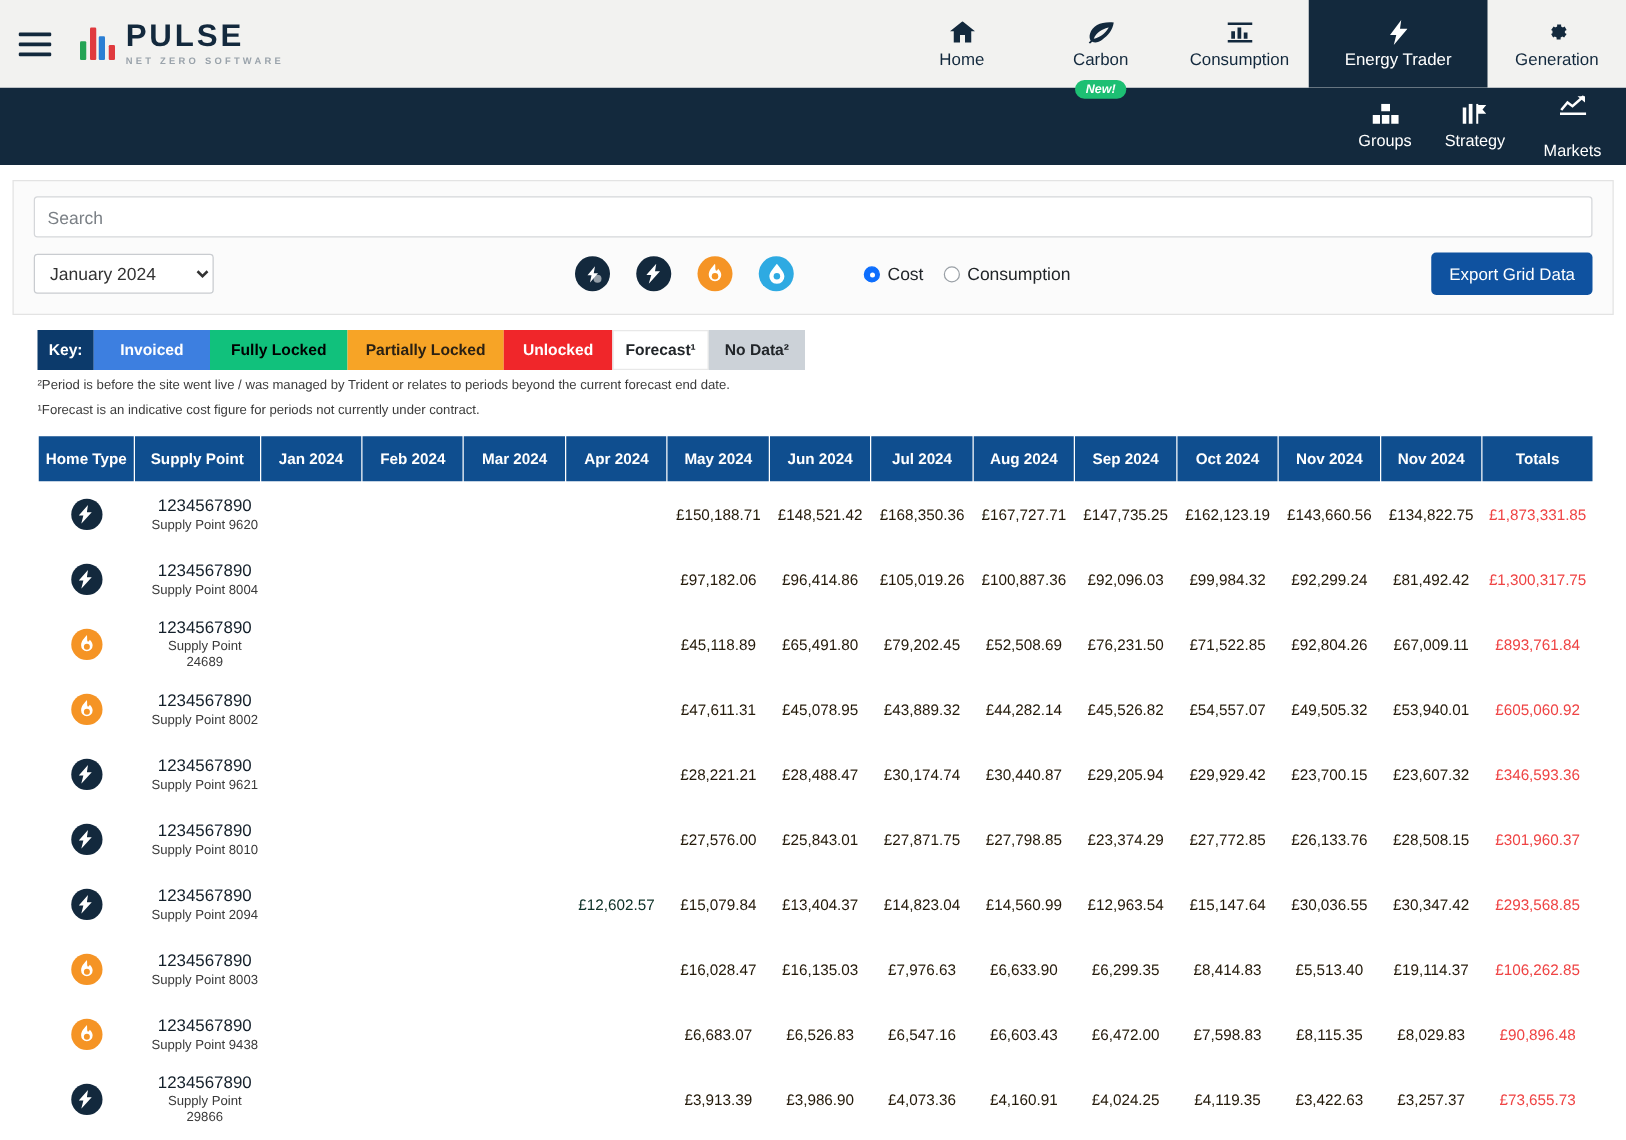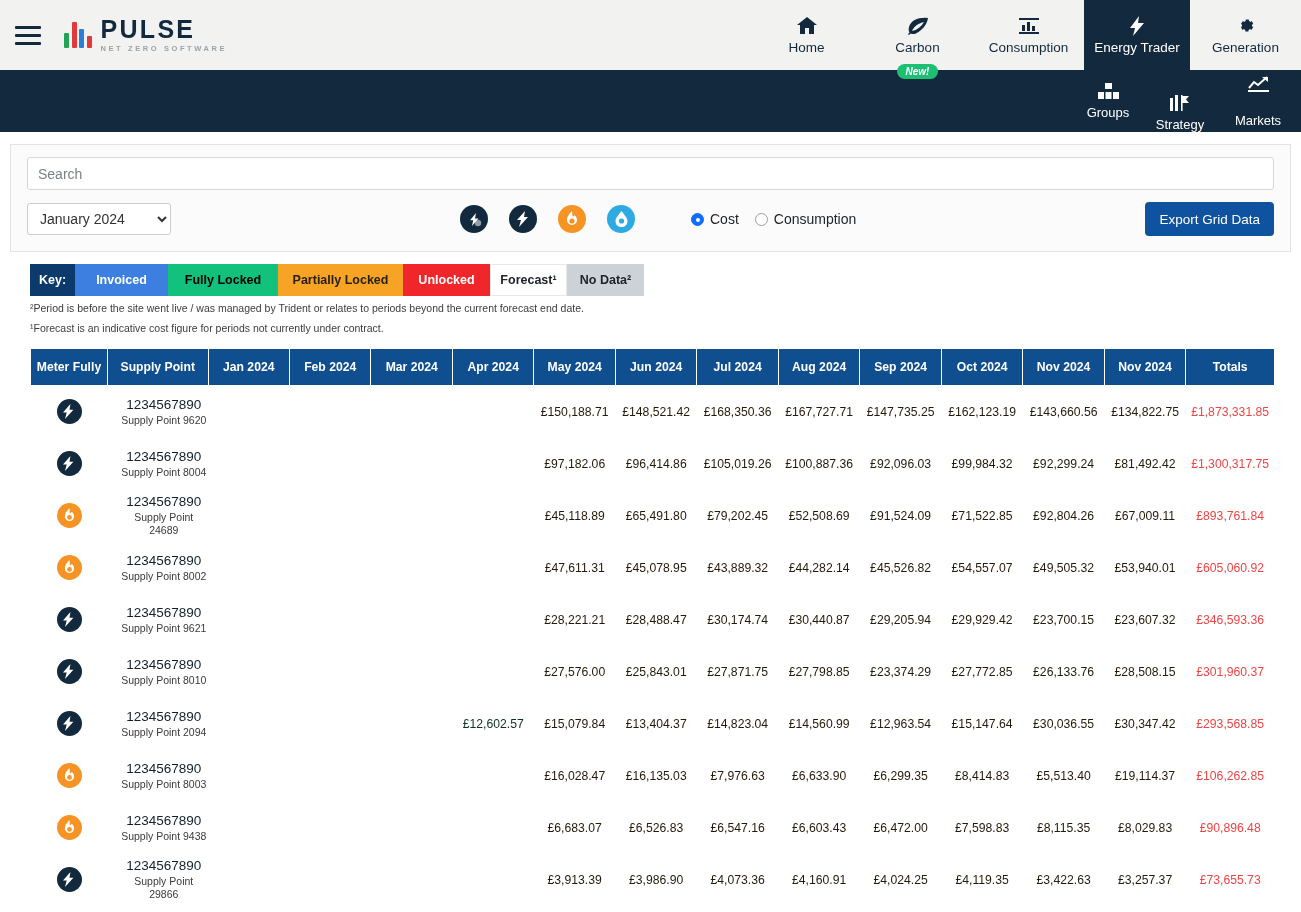--- a/index.html
+++ b/index.html
@@ -54,21 +54,21 @@
   .topnav-item {
     width: 111px;
     display: flex; flex-direction: column;
     align-items: center; justify-content: center;
     gap: 4px;
     font-size: 13.5px;
     color: #13293d;
     cursor: pointer;
     position: relative;
   }
-  .topnav-item.wide { width: 106px; }
+  .topnav-item.wide { width: 143px; }
   .topnav-item.active { background: #13293d; color: #ffffff; }
   .topnav-item .ti-icon { height: 20px; display:flex; align-items:center; }
   .topnav-item .ti-icon svg { display: block; }
   .badge-new {
     position: absolute; bottom: -9px; left: 50%;
     transform: translateX(-50%);
     background: #1dbf73; color: #fff;
     font-size: 10px; font-weight: bold;
     padding: 2px 9px; border-radius: 9px;
     font-style: italic;
@@ -86,21 +86,21 @@
     width: 72px;
     display: flex; flex-direction: column;
     align-items: center; justify-content: center;
     gap: 4px;
     color: #ffffff;
     font-size: 13px;
     cursor: pointer;
   }
   .subnav-item.meter { width: 100px; background: #24435c; }
   .subnav-item.groups { width: 66px; }
-  .subnav-item.strategy { width: 78px; justify-content: flex-end; }
+  .subnav-item.strategy { width: 78px; }
   .subnav-item.markets { width: 78px; margin-right: 4px; gap: 20px; }
   .subnav-item .si-icon { height: 19px; display: flex; align-items: center; }
 
   
   .panel {
     margin: 12px 10px 0 10px;
     background: #fbfbfb;
     border: 1px solid #e3e3e3;
     padding: 12px 16px 14px 16px;
     height: 108px;
@@ -404,21 +404,21 @@
     <div class="key-cell k-nodata">No Data²</div>
   </div>
   <div class="key-note">²Period is before the site went live / was managed by Trident or relates to periods beyond the current forecast end date.</div>
   <div class="key-note">¹Forecast is an indicative cost figure for periods not currently under contract.</div>
 </div>
 
 <div class="tablewrap">
   <table class="grid">
     <thead>
       <tr id="hdr-row">
-          <th class="c-type">Meter Fully</th>
+          <th class="c-type">Home Type</th>
           <th class="c-sp">Supply Point</th>
           <th class="c-mon">Jan 2024</th>
           <th class="c-mon">Feb 2024</th>
           <th class="c-mon">Mar 2024</th>
           <th class="c-mon">Apr 2024</th>
           <th class="c-mon">May 2024</th>
           <th class="c-mon">Jun 2024</th>
           <th class="c-mon">Jul 2024</th>
           <th class="c-mon">Aug 2024</th>
           <th class="c-mon">Sep 2024</th>
@@ -489,21 +489,21 @@
             <div class="sp-name">Supply Point 24689</div>
           </td>
           <td class="st-invoiced">£81,070.30</td>
           <td class="st-invoiced">£90,867.26</td>
           <td class="st-invoiced">£87,905.01</td>
           <td class="st-invoiced">£68,737.13</td>
           <td class="st-part">£45,118.89</td>
           <td class="st-part">£65,491.80</td>
           <td class="st-part">£79,202.45</td>
           <td class="st-part">£52,508.69</td>
-          <td class="st-part">£91,524.09</td>
+          <td class="st-part">£76,231.50</td>
           <td class="st-part">£71,522.85</td>
           <td class="st-part">£92,804.26</td>
           <td class="st-part">£67,009.11</td>
           <td class="tot-cell">£893,761.84</td>
         </tr>
         <tr>
           <td class="type-cell"><span class="meter-ic mi-gas">
               <svg width="13" height="15" viewBox="0 0 13 15">
                 <path fill="#fff" d="M6.5 0C4.3 2.8 1.9 4.7 1.9 8.4a4.6 4.6 0 0 0 9.2 0c0-1.9-.9-3.3-2.3-4.7-.5 1.4-1.4 1.9-1.9 1-.4-.9 0-2.8-.4-4.7z"></path>
                 <circle cx="6.5" cy="9.4" r="2.4" fill="#f59425"></circle>

